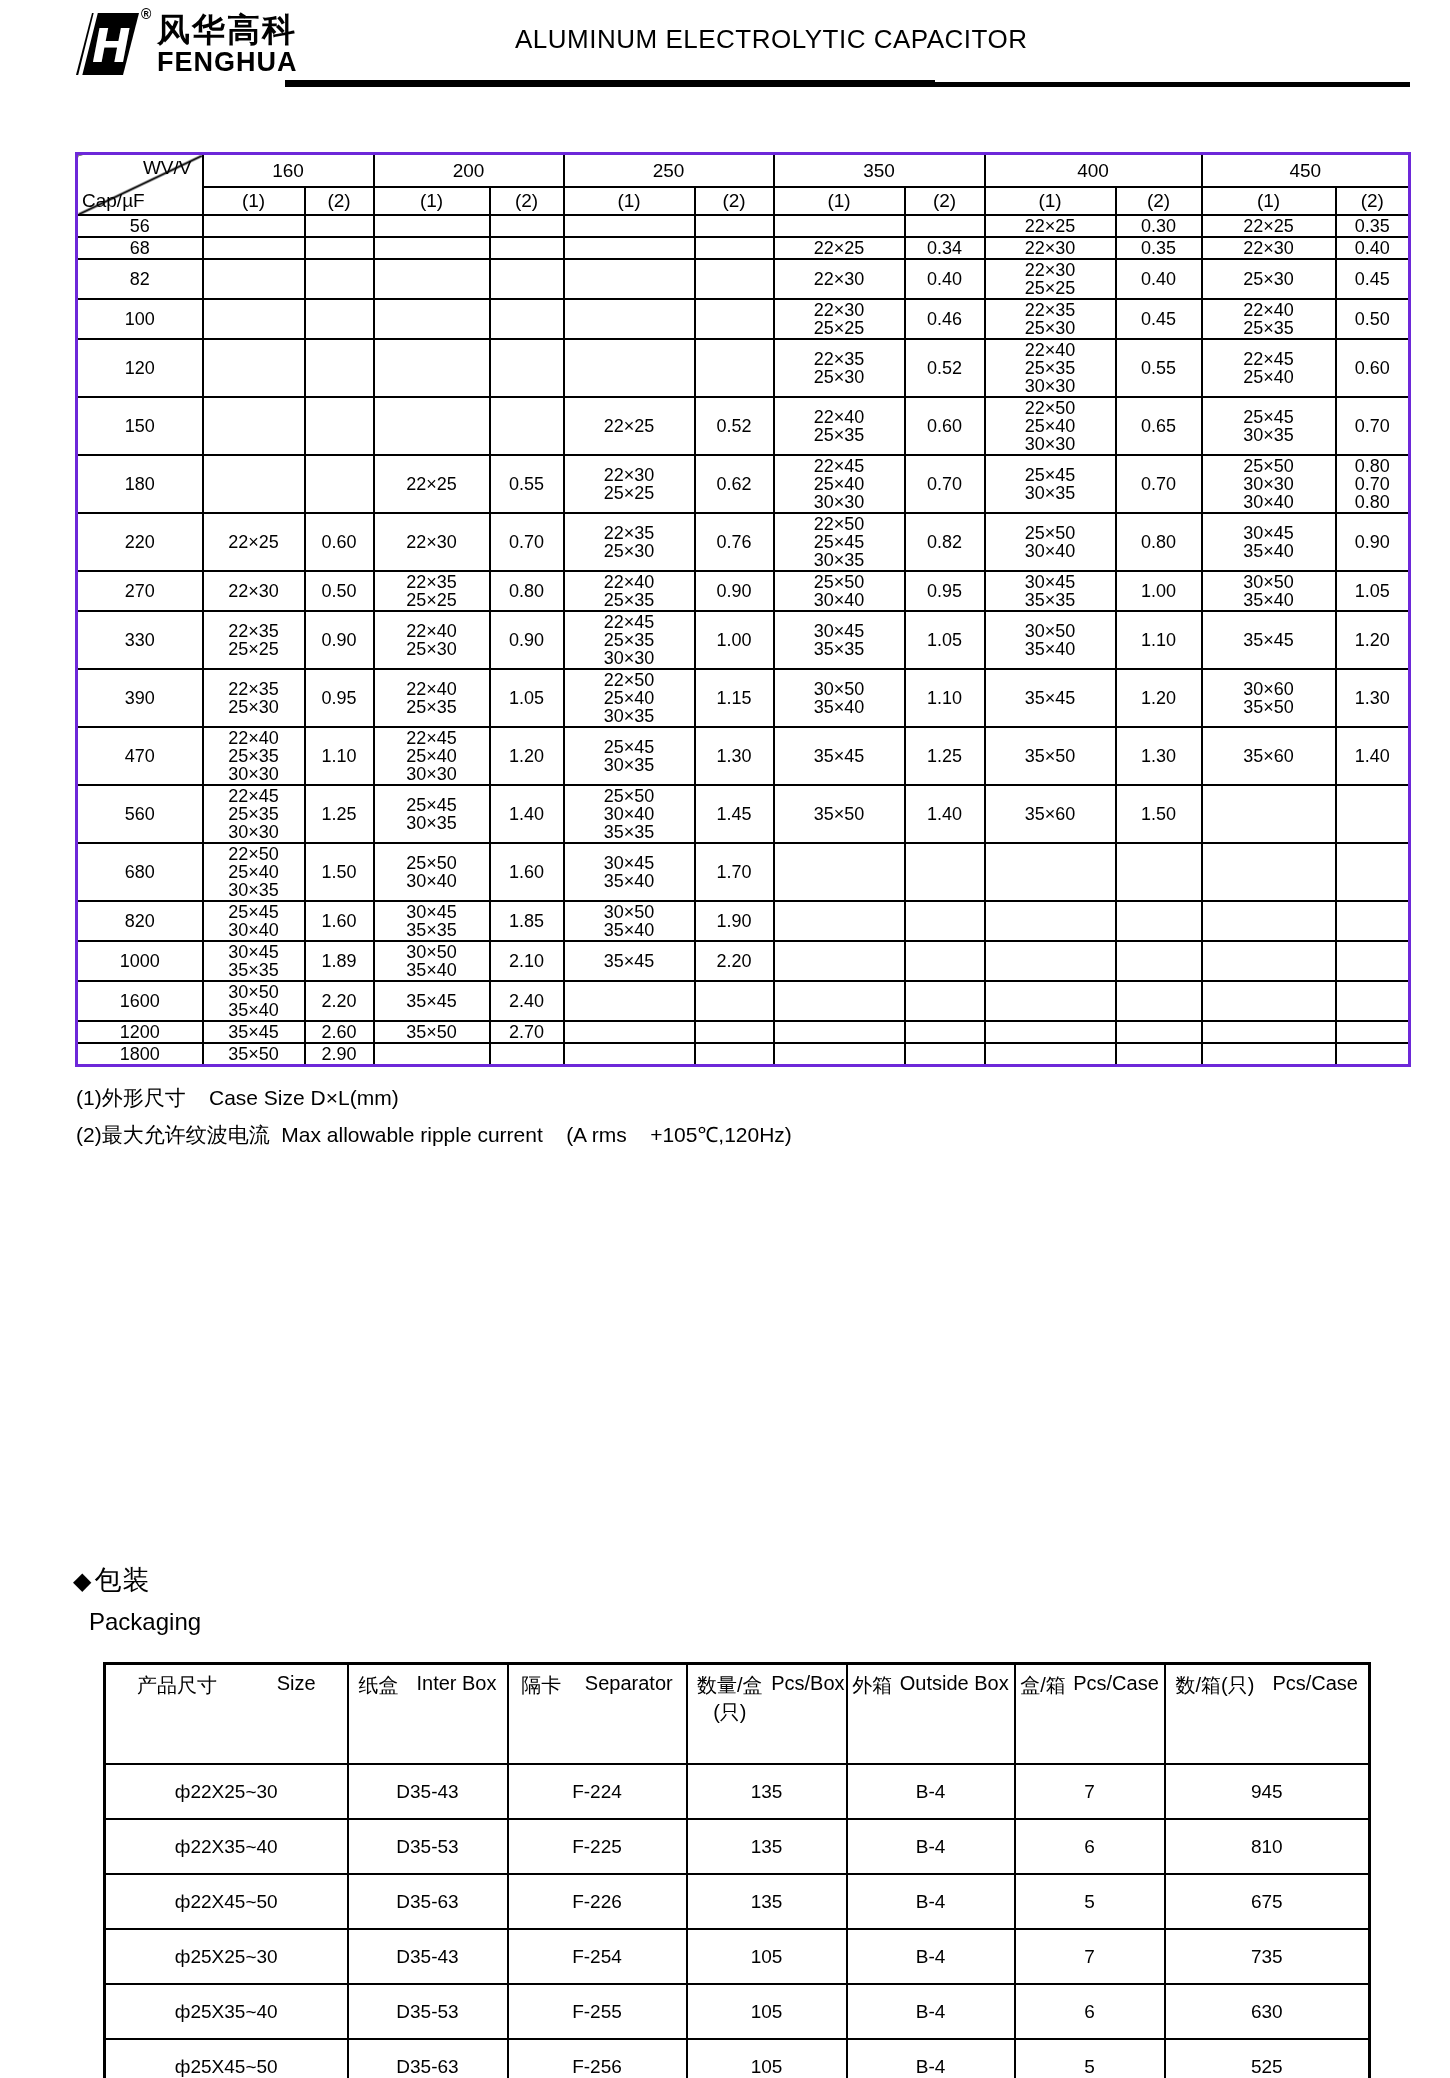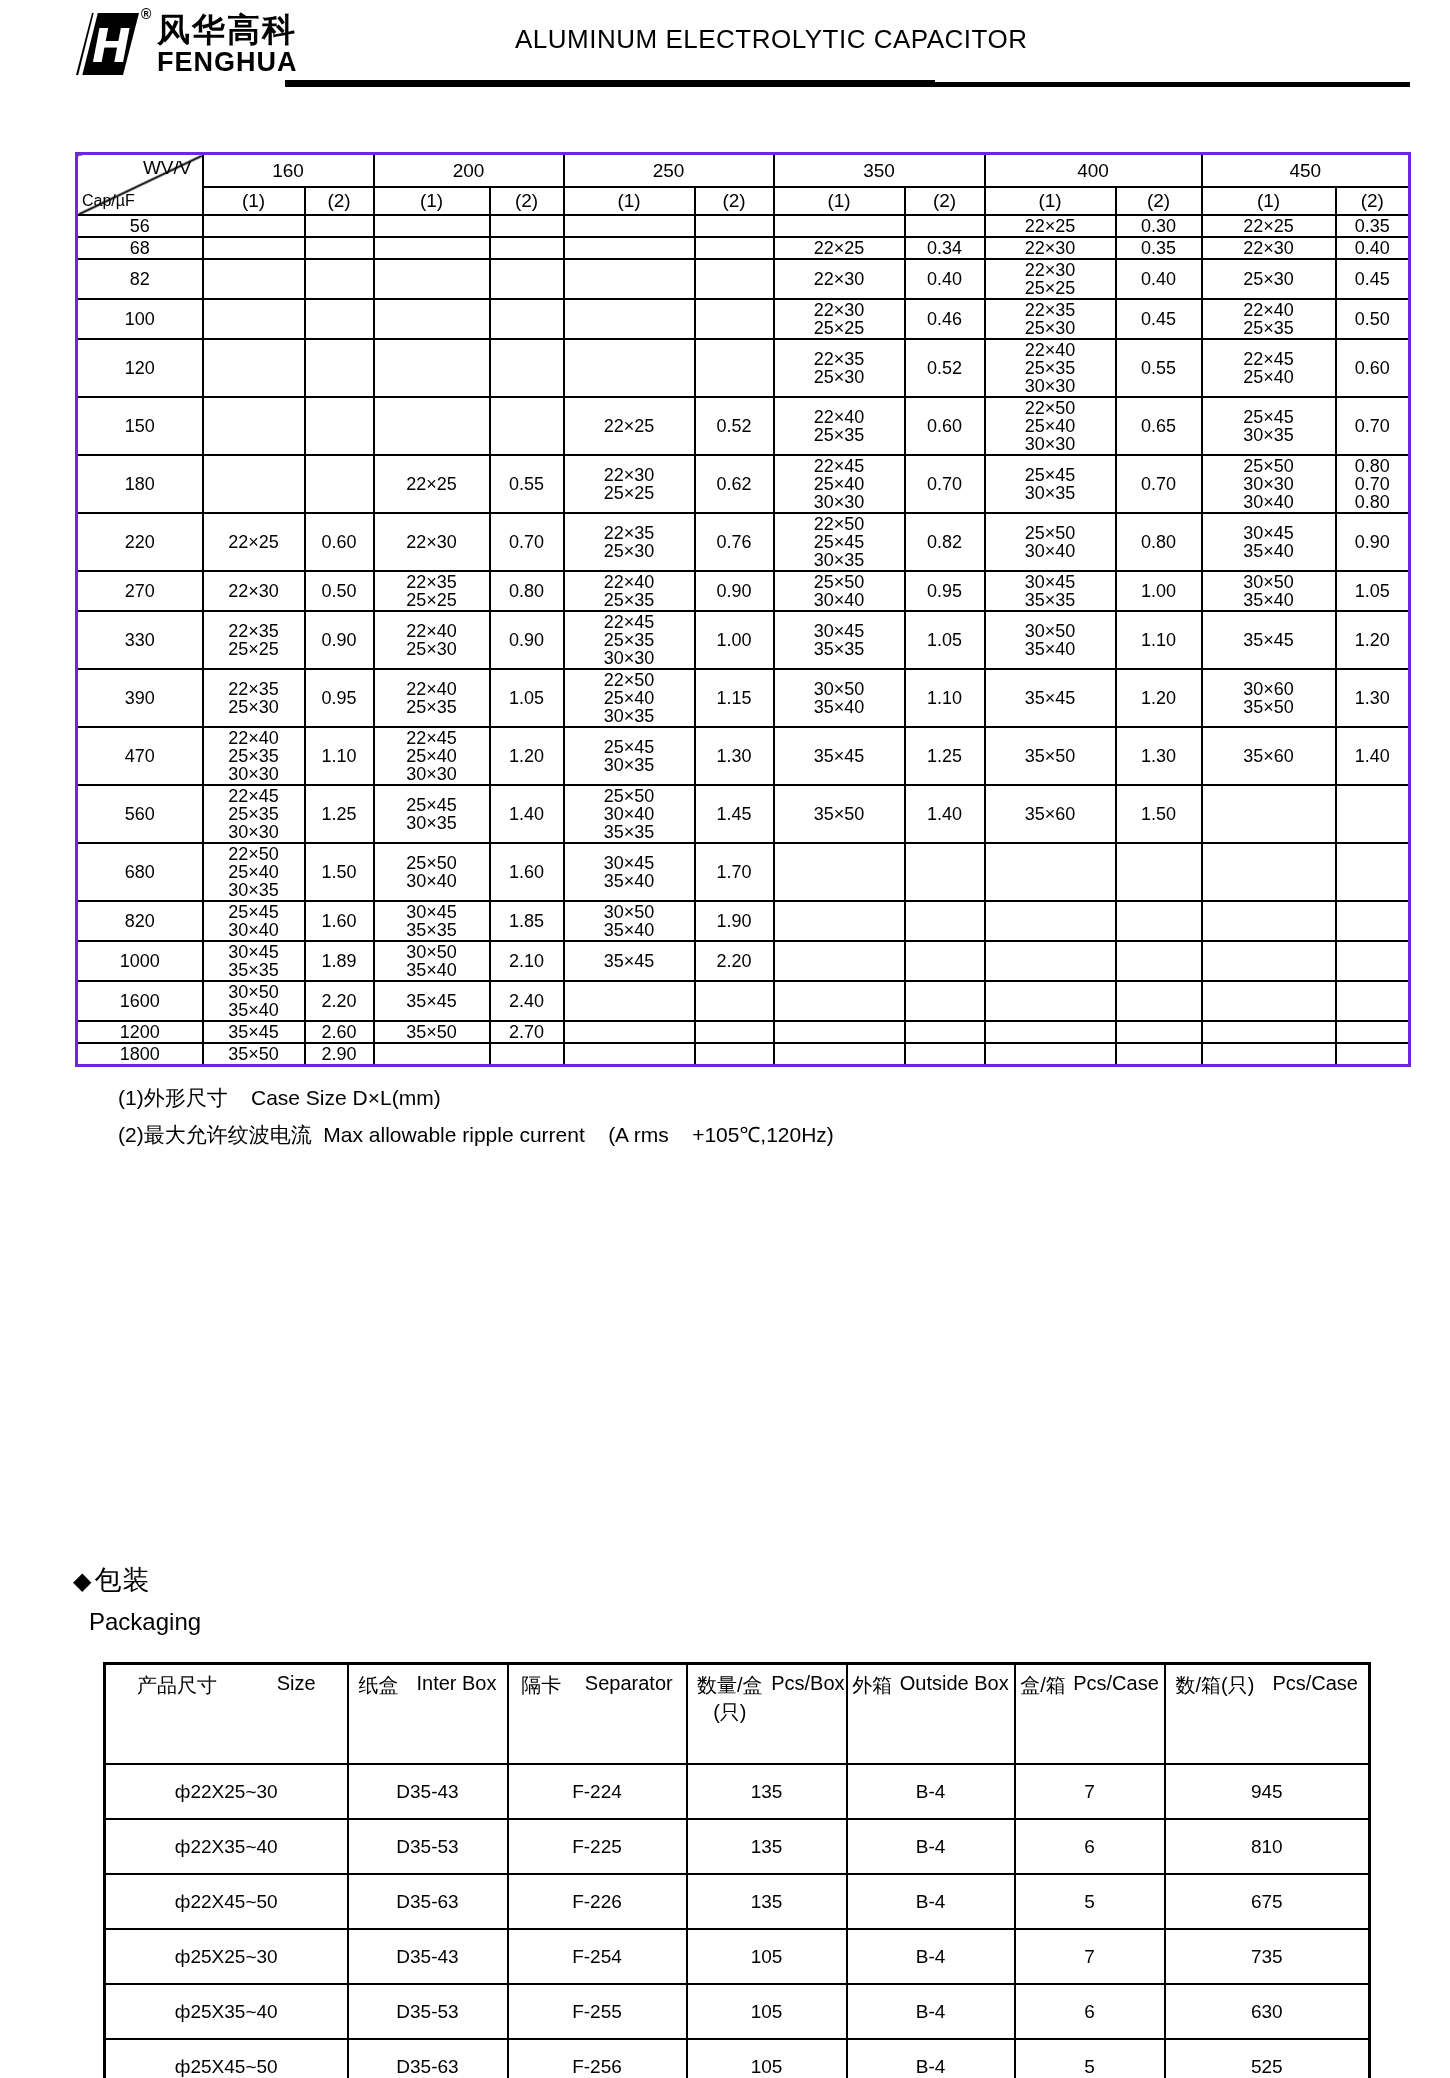--- a/index.html
+++ b/index.html
@@ -27,24 +27,24 @@
   .spec th,.spec td{border:2px solid #000;text-align:center;vertical-align:middle;
         font-size:18px;line-height:18px;padding:1px 1px;white-space:pre-line;}
   .spec thead th{font-weight:normal;font-size:19px;}
   .spec .vrow th{height:29px;}
   .spec .srow th{height:24px;}
   .corner{position:relative;padding:0;
      background:linear-gradient(to bottom right,
        #fff calc(50% - 1.5px), #000 calc(50% - .5px),
        #000 calc(50% + .5px), #fff calc(50% + 1.5px));}
   .c-top{position:absolute;top:4px;right:10px;font-size:19px;}
-  .c-bot{position:absolute;bottom:4px;left:4px;font-size:16px;}
+  .c-bot{position:absolute;bottom:4px;left:4px;font-size:19px;}
 
   
-  .notes{margin:12px 0 0 118px;}
+  .notes{margin:12px 0 0 76px;}
   .note{font-size:21px;line-height:37px;white-space:pre;}
 
   
   .pack-head{margin:410px 0 0 73px;}
   .pack-cn{font-size:27px;line-height:34px;letter-spacing:1px;}
   .pack-cn .bullet{font-size:24px;margin-right:2px;}
   .pack-en{font-size:24px;line-height:32px;margin:8px 0 0 16px;}
   .pack{margin:24px 0 0 103px;width:1265px;border:3px solid #000;}
   .pack th,.pack td{border:2px solid #000;text-align:center;vertical-align:middle;
         font-size:19px;}

